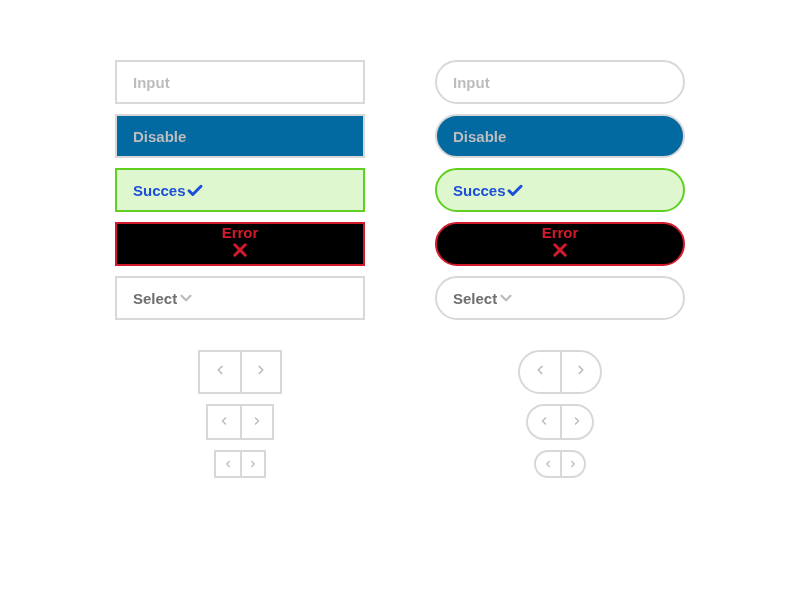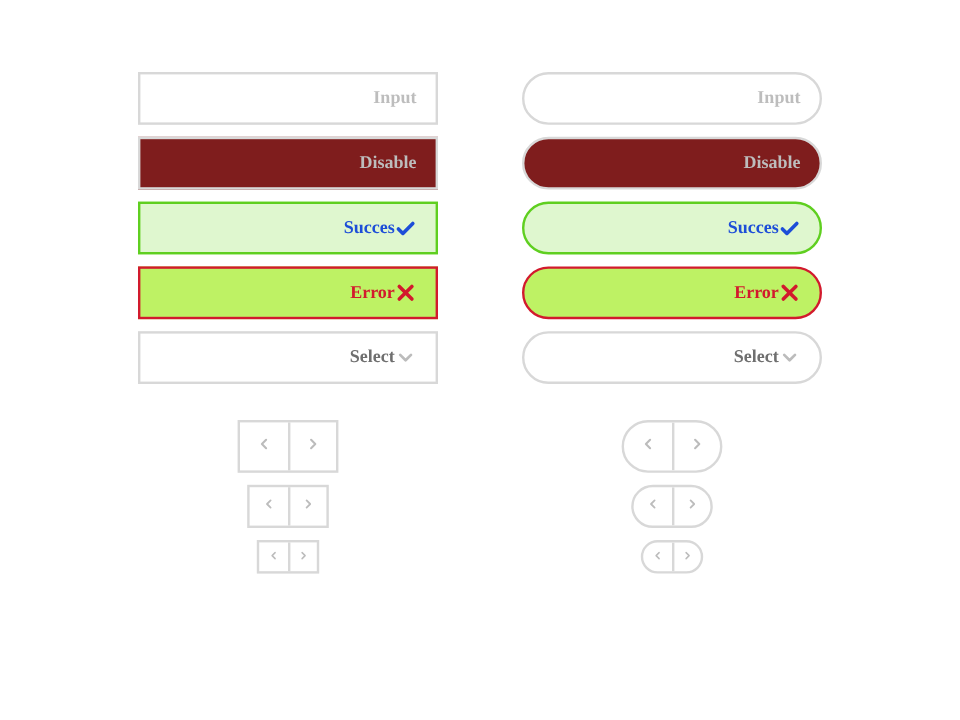--- a/index.html
+++ b/index.html
@@ -20,38 +20,38 @@
     gap: 10px;
     width: 250px;
   }
   .field {
     width: 100%;
     height: 44px;
     border: 2px solid #d8d8d8;
     background: #ffffff;
     display: flex;
     align-items: center;
-    justify-content: flex-end;
+    justify-content: flex-start;
     padding: 0 16px;
     font-size: 15px;
     font-weight: 600;
     color: #bdbdbd;
-    font-family: Liberation Serif, serif;
   }
   .field.rounded { border-radius: 22px; }
-  .field.disable { background: #7f1d1d; }
+  .field.disable { background: #0369a1; }
   .field.success {
     border-color: #5fcf20;
     background: #dff7cf;
     color: #1d4ed8;
   }
   .field.error {
     border-color: #d21a2d;
-    background: #bef264;
+    background: #000000;
     color: #d21a2d;
+    flex-direction: column;
   }
   .field.select { color: #6f6f6f; }
   .icon { width: 18px; height: 18px; flex-shrink: 0; }
   .stepper-group {
     display: flex;
     flex-direction: column;
     align-items: center;
     gap: 10px;
     margin-top: 20px;
   }

